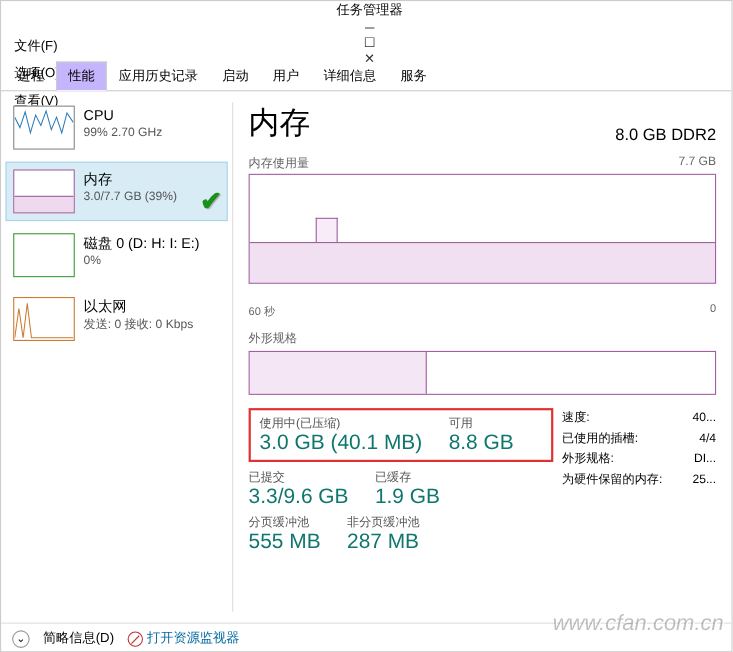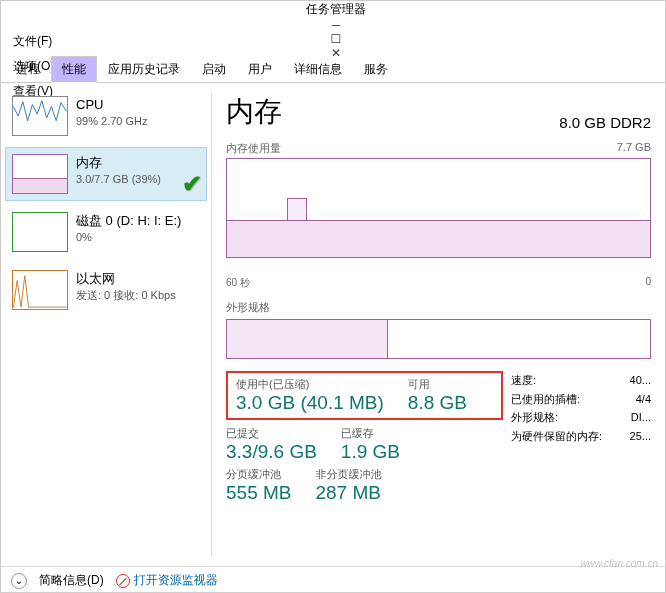--- a/index.html
+++ b/index.html
@@ -40,21 +40,21 @@
 .statsright .row { display: flex; justify-content: space-between; }
 .redbox { border: 2px solid #e03030; padding: 4px 8px; display: flex; gap: 24px; margin-bottom: 6px; }
 .sgroup .lbl { font-size: 11px; color: #555; }
 .sgroup .val { font-size: 19px; color: #0f766e; }
 .statrow { display: flex; gap: 24px; margin-bottom: 4px; }
 .footer { height: 28px; border-top: 1px solid #ddd; display: flex; align-items: center; padding: 0 10px; gap: 12px; font-size: 12px; }
 .footer .chev { display: inline-flex; border: 1px solid #999; border-radius: 50%; width: 16px; height: 16px; align-items: center; justify-content: center; font-size: 10px; }
 .footer .link { color: #0369a1; display: flex; align-items: center; gap: 4px; }
 .footer .forbid { display: inline-block; width: 14px; height: 14px; border: 1.5px solid #c03030; border-radius: 50%; position: relative; }
 .footer .forbid:after { content: ""; position: absolute; left: 1px; right: 1px; top: 50%; border-top: 1.5px solid #c03030; transform: rotate(-45deg); }
-.watermark { position: absolute; right: 8px; bottom: 24px; font-style: italic; color: rgba(0,0,0,0.25); font-size: 10px; text-shadow: 1px 1px 0 #fff; margin-top: 32px; }
+.watermark { position: absolute; right: 8px; bottom: 14px; font-style: italic; color: rgba(0,0,0,0.25); font-size: 20px; text-shadow: 1px 1px 0 #fff; margin-top: 32px; }
 svg.mini { width: 100%; height: 100%; }
 </style>
 </head>
 <body>
 
 <div class="titlebar">
   <div class="appicon"></div>
   <div class="title">任务管理器</div>
   <div class="wbtn">─</div>
   <div class="wbtn">☐</div>

